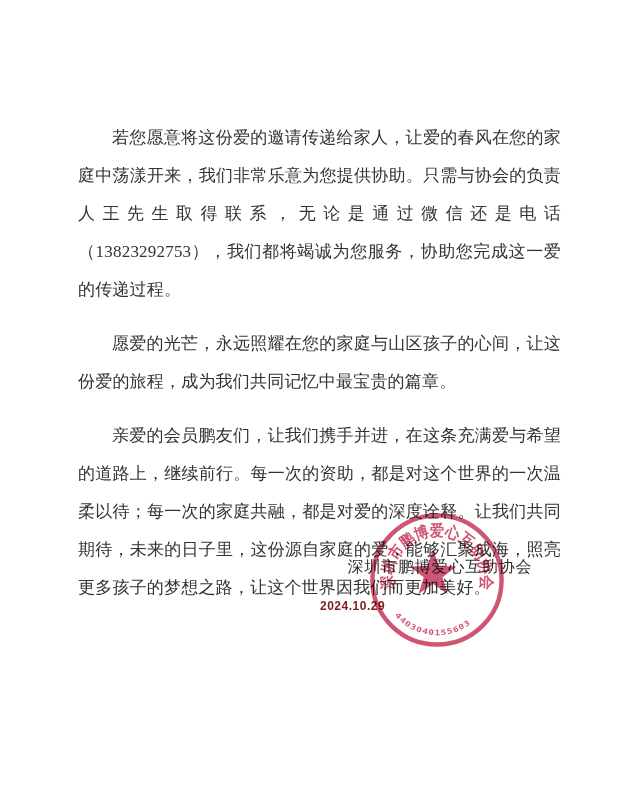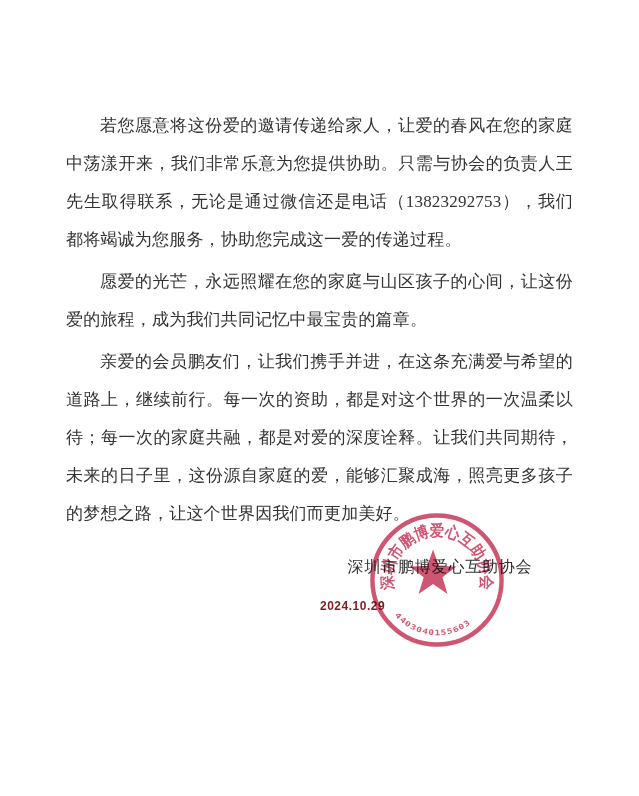--- a/index.html
+++ b/index.html
@@ -21,21 +21,21 @@
     position: absolute;
     left: 62px;
     top: 103px;
     width: 515px;
     font-size: 17px;
     line-height: 38px;
     letter-spacing: 0.2px;
     text-align: justify;
   }
   .body-text p {
-    margin: 4px;
+    margin: 16px;
     text-indent: 2em;
   }
   .sig-name {
     position: absolute;
     left: 320px;
     top: 557px;
     width: 240px;
     text-align: center;
     font-size: 16px;
     letter-spacing: 0.8px;

